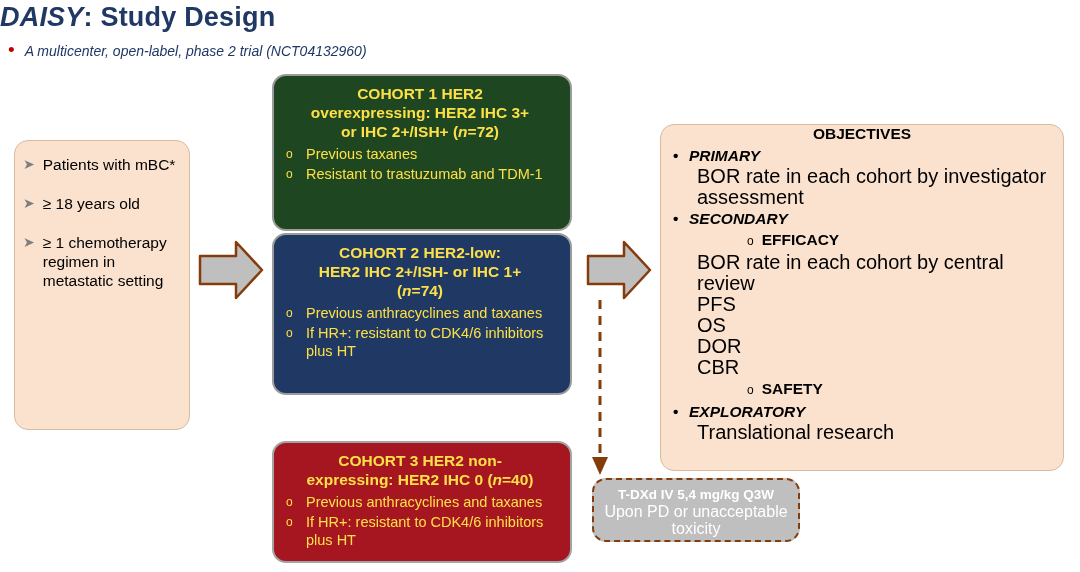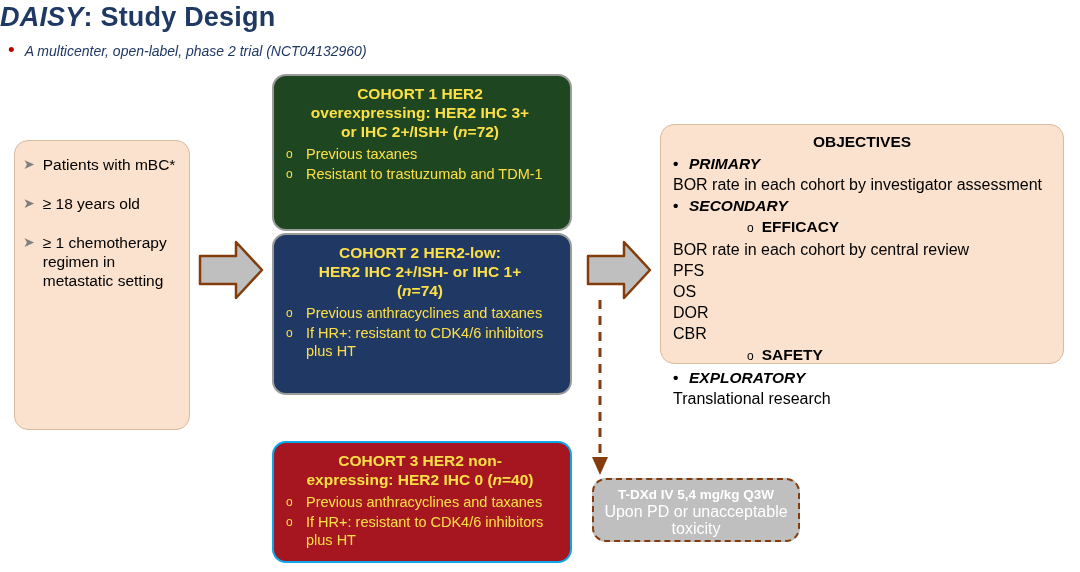--- a/index.html
+++ b/index.html
@@ -146,32 +146,32 @@
     height: 162px;
     background: #1F3864;
     border: 2px solid #9b9b9b;
   }
   #cohort3 {
     left: 272px;
     top: 441px;
     width: 300px;
     height: 122px;
     background: #A51621;
-    border: 2px solid #0ea5e9;
+    border: 2px solid #a3a3a3;
   }
 
   
   #objectives {
     left: 660px;
     top: 124px;
     width: 404px;
-    height: 240px;
+    height: 347px;
     background: #FBE2CF;
     border: 1px solid #D9BBA0;
-    padding: 8px 12px;
+    padding: 0 12px;
   }
   #objectives .objtitle {
     text-align: center;
     font-weight: bold;
     font-size: 15.5px;
     margin-bottom: 2px;
   }
   #objectives .lvl1 {
     display: flex;
     align-items: flex-start;
@@ -180,22 +180,23 @@
     font-weight: bold;
     font-style: italic;
   }
   #objectives .lvl1 .dot {
     width: 16px;
     flex: 0 0 auto;
     font-style: normal;
     font-weight: bold;
   }
   #objectives .plain {
-    font-size: 16px;
+    font-size: 20px;
     line-height: 21px;
+    margin-left: 24px;
   }
   #objectives .lvl2 {
     font-size: 15.5px;
     line-height: 21px;
     font-weight: bold;
     padding-left: 74px;
   }
   #objectives .lvl2 .mk {
     font-weight: normal;
     font-size: 12px;

